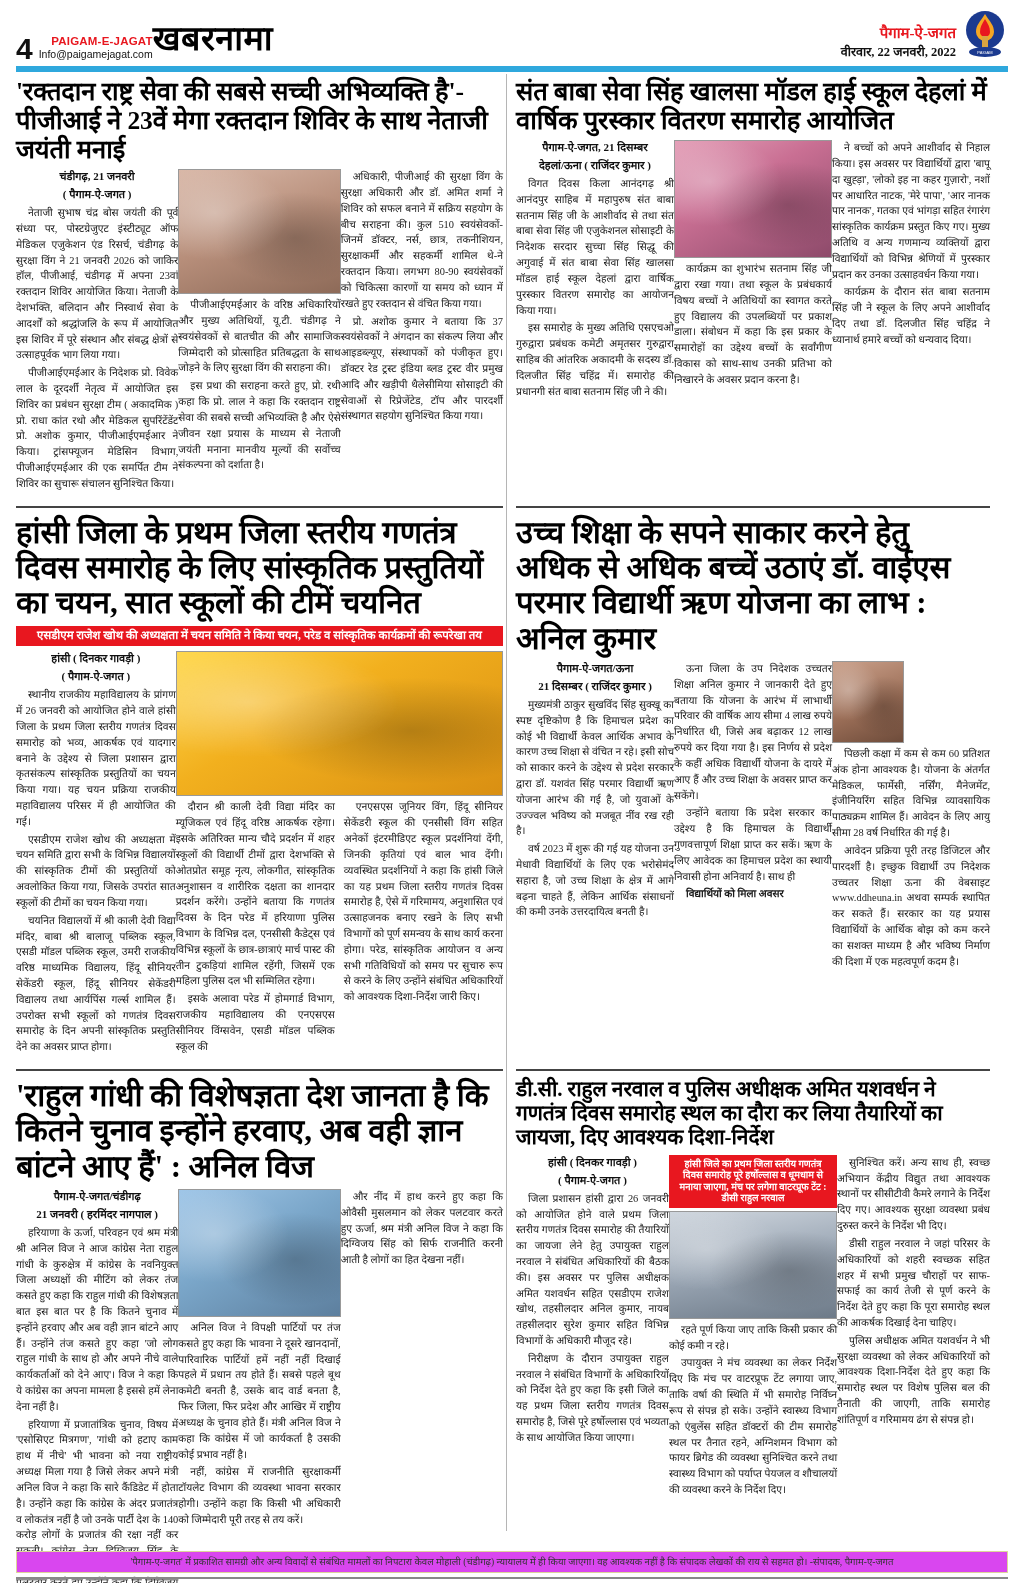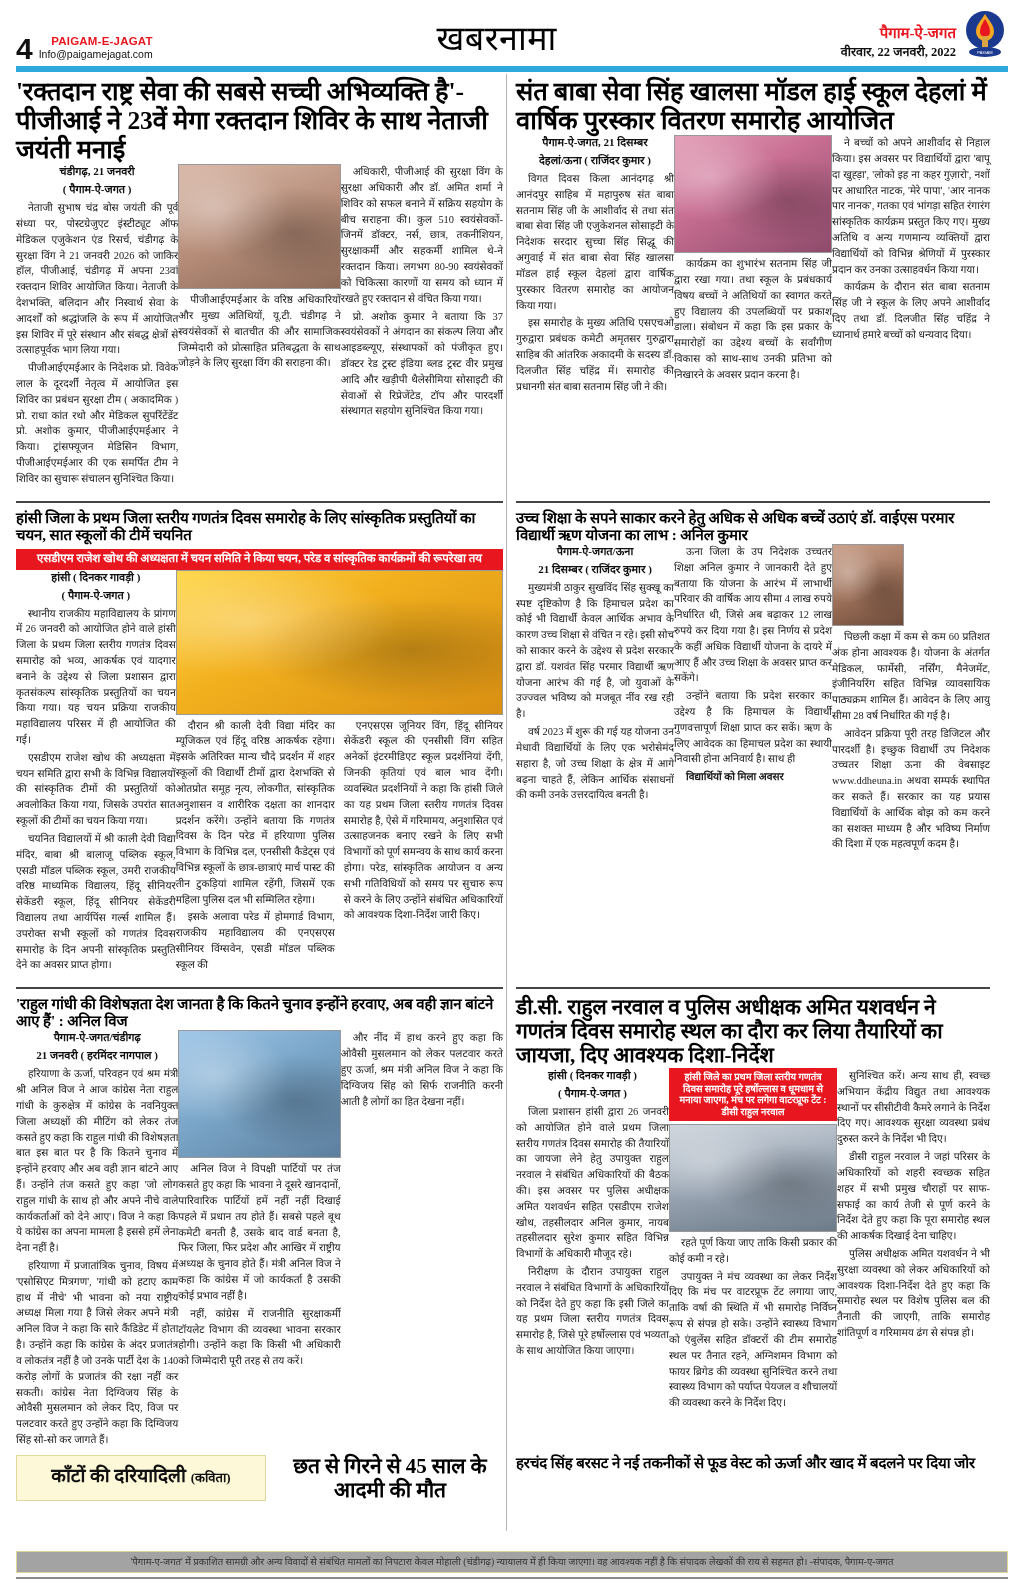--- a/index.html
+++ b/index.html
@@ -38,22 +38,22 @@
   .mh-brand {
     font-family: "Liberation Sans", sans-serif;
     font-size: 11.5px; font-weight: bold; color: #e8171f;
     letter-spacing: .2px;
   }
   .mh-email {
     font-family: "Liberation Sans", sans-serif;
     font-size: 10.5px; color: #111;
   }
   .mh-center {
-    flex: 1; text-align: center;
-    font-size: 34px; font-weight: normal; color: #000;
+    flex: 1; 
+    font-size: 34px; font-weight: bold; color: #000;
     letter-spacing: .5px;
     padding-bottom: 2px;
   }
   .mh-right { display: flex; align-items: flex-end; gap: 6px; padding-bottom: 2px; }
   .mh-rtext { text-align: right; line-height: 1.3; }
   .mh-paper {
     font-size: 15px; font-weight: bold; color: #e8171f;
   }
   .mh-date {
     font-size: 12.5px; font-weight: bold; color: #111;
@@ -67,21 +67,21 @@
   .rule-blue::after {
     content: ""; position: absolute; left: 0; right: 0; top: 5px;
     height: 1px; background: #2fa8dd;
   }
 
   .headline {
     font-weight: bold; color: #000;
     line-height: 1.14; letter-spacing: -0.1px;
   }
   .hl-xl { font-size: 25.5px; }
-  .hl-lg { font-size: 15px; }
+  .hl-lg { font-size: 31px; }
   .hl-md { font-size: 21px; }
 
   .redbar {
     background: #e8171f; color: #fff; font-weight: bold;
     font-size: 11.5px; padding: 3px 5px 4px; line-height: 1.2;
     margin-top: 5px; text-align: center;
   }
 
   .byline {
     text-align: center; font-weight: bold; font-size: 11px;
@@ -110,39 +110,39 @@
     background:
       radial-gradient(ellipse at 22% 35%, rgba(255,255,255,.32), transparent 42%),
       radial-gradient(ellipse at 72% 55%, rgba(0,0,0,.22), transparent 48%);
   }
 
   
   .main-grid { display: flex; gap: 0; }
   .half { width: 487px; }
   .half.right { padding-left: 13px; }
 
-  .cols3 { display: flex; }
+  .cols3 { display: flex; margin-top: 5px; }
   .cols3 > div { flex: 1; }
   .hr-thick { border-top: 2px solid #444; margin: 8px 0 7px; }
 
   
   .poem-box {
     background: #fdf8d8; border: 1px solid #e0d79a;
     padding: 6px 8px 8px;
   }
   .poem-title {
     text-align: center; font-size: 19px; font-weight: bold; color: #111;
     margin-bottom: 4px;
   }
   .poem-title small { font-size: 13px; font-weight: bold; }
 
   
   .footer-note {
     position: absolute; left: 16px; right: 16px; bottom: 10px;
-    background: #a3a3a3; border: 1px solid #ddd59a;
+    background: #d946ef; border: 1px solid #ddd59a;
     text-align: center; font-size: 9.6px; color: #333;
     padding: 4px 6px; line-height: 1.3;
   }
   .footer-rule { position:absolute; left:16px; right:16px; bottom:4px; height:2px; background:#888; }
 
   .center-divider {
     position: absolute; left: 506px; top: 74px; bottom: 52px;
     width: 1px; background: #b5b5b5;
   }
 </style>
@@ -193,20 +193,23 @@
               <p>नेताजी सुभाष चंद्र बोस जयंती की पूर्व संध्या पर, पोस्टग्रेजुएट इंस्टीट्यूट ऑफ मेडिकल एजुकेशन एंड रिसर्च, चंडीगढ़ के सुरक्षा विंग ने 21 जनवरी 2026 को जाकिर हॉल, पीजीआई, चंडीगढ़ में अपना 23वां रक्तदान शिविर आयोजित किया। नेताजी के देशभक्ति, बलिदान और निस्वार्थ सेवा के आदर्शों को श्रद्धांजलि के रूप में आयोजित इस शिविर में पूरे संस्थान और संबद्ध क्षेत्रों से उत्साहपूर्वक भाग लिया गया।</p>
             </div>
           <div class="body-text">
               <p>पीजीआईएमईआर के निदेशक प्रो. विवेक लाल के दूरदर्शी नेतृत्व में आयोजित इस शिविर का प्रबंधन सुरक्षा टीम ( अकादमिक ) प्रो. राधा कांत रथो और मेडिकल सुपरिंटेंडेंट प्रो. अशोक कुमार, पीजीआईएमईआर ने किया। ट्रांसफ्यूजन मेडिसिन विभाग, पीजीआईएमईआर की एक समर्पित टीम ने शिविर का सुचारू संचालन सुनिश्चित किया।</p>
             </div>
         </div>
         <div>
           <div class="photo warm" style="height:125px;margin-bottom:3px;"></div>
           <div class="body-text">
               <p>पीजीआईएमईआर के वरिष्ठ अधिकारियों और मुख्य अतिथियों, यू.टी. चंडीगढ़ ने स्वयंसेवकों से बातचीत की और सामाजिक जिम्मेदारी को प्रोत्साहित प्रतिबद्धता के साथ जोड़ने के लिए सुरक्षा विंग की सराहना की।</p>
+            </div>
+          <div class="body-text">
+              <p>इस प्रथा की सराहना करते हुए, प्रो. रथी कहा कि प्रो. लाल ने कहा कि रक्तदान राष्ट्र सेवा की सबसे सच्ची अभिव्यक्ति है और ऐसे जीवन रक्षा प्रयास के माध्यम से नेताजी जयंती मनाना मानवीय मूल्यों की सर्वोच्च संकल्पना को दर्शाता है।</p>
             </div>
         </div>
         <div>
           <div class="body-text">
               <p>अधिकारी, पीजीआई की सुरक्षा विंग के सुरक्षा अधिकारी और डॉ. अमित शर्मा ने शिविर को सफल बनाने में सक्रिय सहयोग के बीच सराहना की। कुल 510 स्वयंसेवकों-जिनमें डॉक्टर, नर्स, छात्र, तकनीशियन, सुरक्षाकर्मी और सहकर्मी शामिल थे-ने रक्तदान किया। लगभग 80-90 स्वयंसेवकों को चिकित्सा कारणों या समय को ध्यान में रखते हुए रक्तदान से वंचित किया गया।</p>
             </div>
           <div class="body-text">
               <p>प्रो. अशोक कुमार ने बताया कि 37 स्वयंसेवकों ने अंगदान का संकल्प लिया और आइडब्ल्यूए, संस्थापकों को पंजीकृत हुए। डॉक्टर रेड ट्रस्ट इंडिया ब्लड ट्रस्ट वीर प्रमुख आदि और खड़ीपी थैलेसीमिया सोसाइटी की सेवाओं से रिप्रेजेंटेड, टॉप और पारदर्शी संस्थागत सहयोग सुनिश्चित किया गया।</p>
             </div>
         </div>

